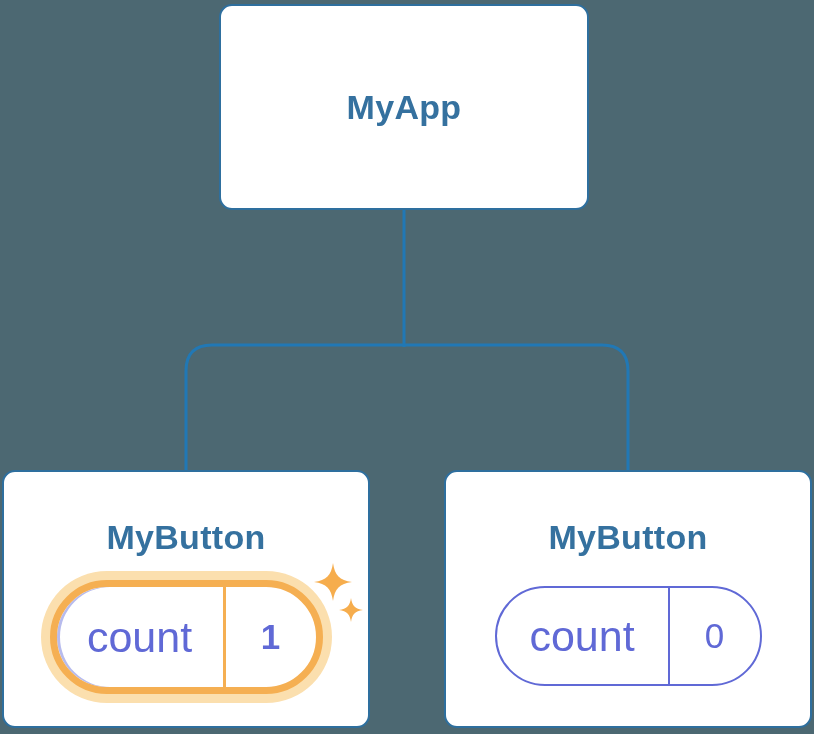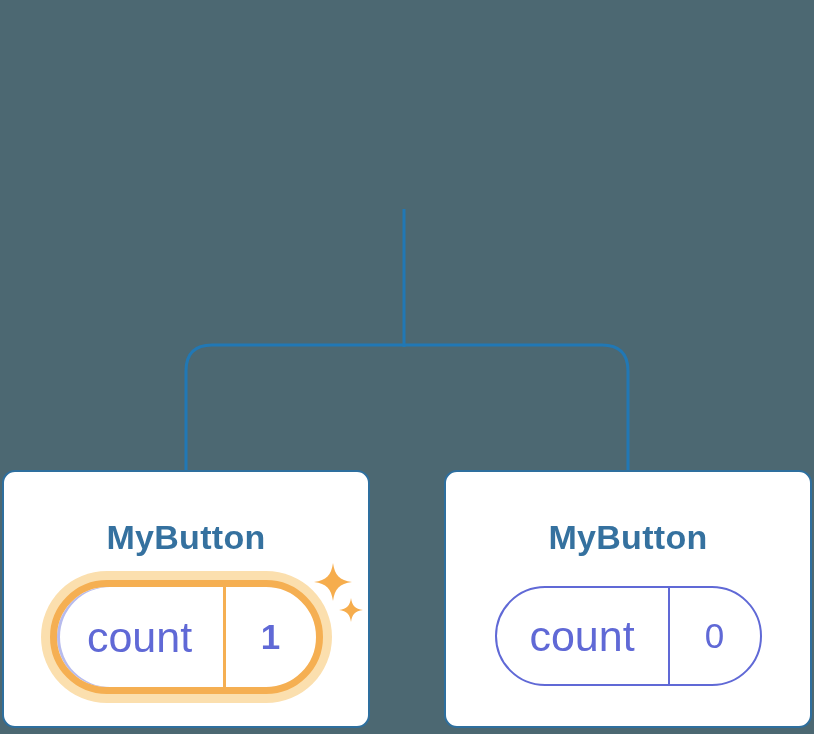--- a/index.html
+++ b/index.html
@@ -125,20 +125,23 @@
 </head>
 <body>
 
 <div class="stage">
 
   <svg class="connector" viewBox="0 0 814 734" aria-hidden="true">
     <path d="M404 209 L404 347"></path>
     <path d="M186 470 L186 371 Q186 345 212 345 L602 345 Q628 345 628 371 L628 470"></path>
   </svg>
 
+  <div class="node root">
+    <div class="node-label">MyApp</div>
+  </div>
 
   <div class="node child pos-left">
     <div class="node-label">MyButton</div>
     <div class="pill highlighted">
       <div class="pill-name">count</div>
       <div class="pill-divider"></div>
       <div class="pill-value bold">1</div>
     </div>
     <svg class="sparkles" viewBox="0 0 72 76" aria-hidden="true">
       <path d="M39 7 C40.8 19.5 45.5 24.2 58 26 C45.5 27.8 40.8 32.5 39 45 C37.2 32.5 32.5 27.8 20 26 C32.5 24.2 37.2 19.5 39 7 Z"></path>

